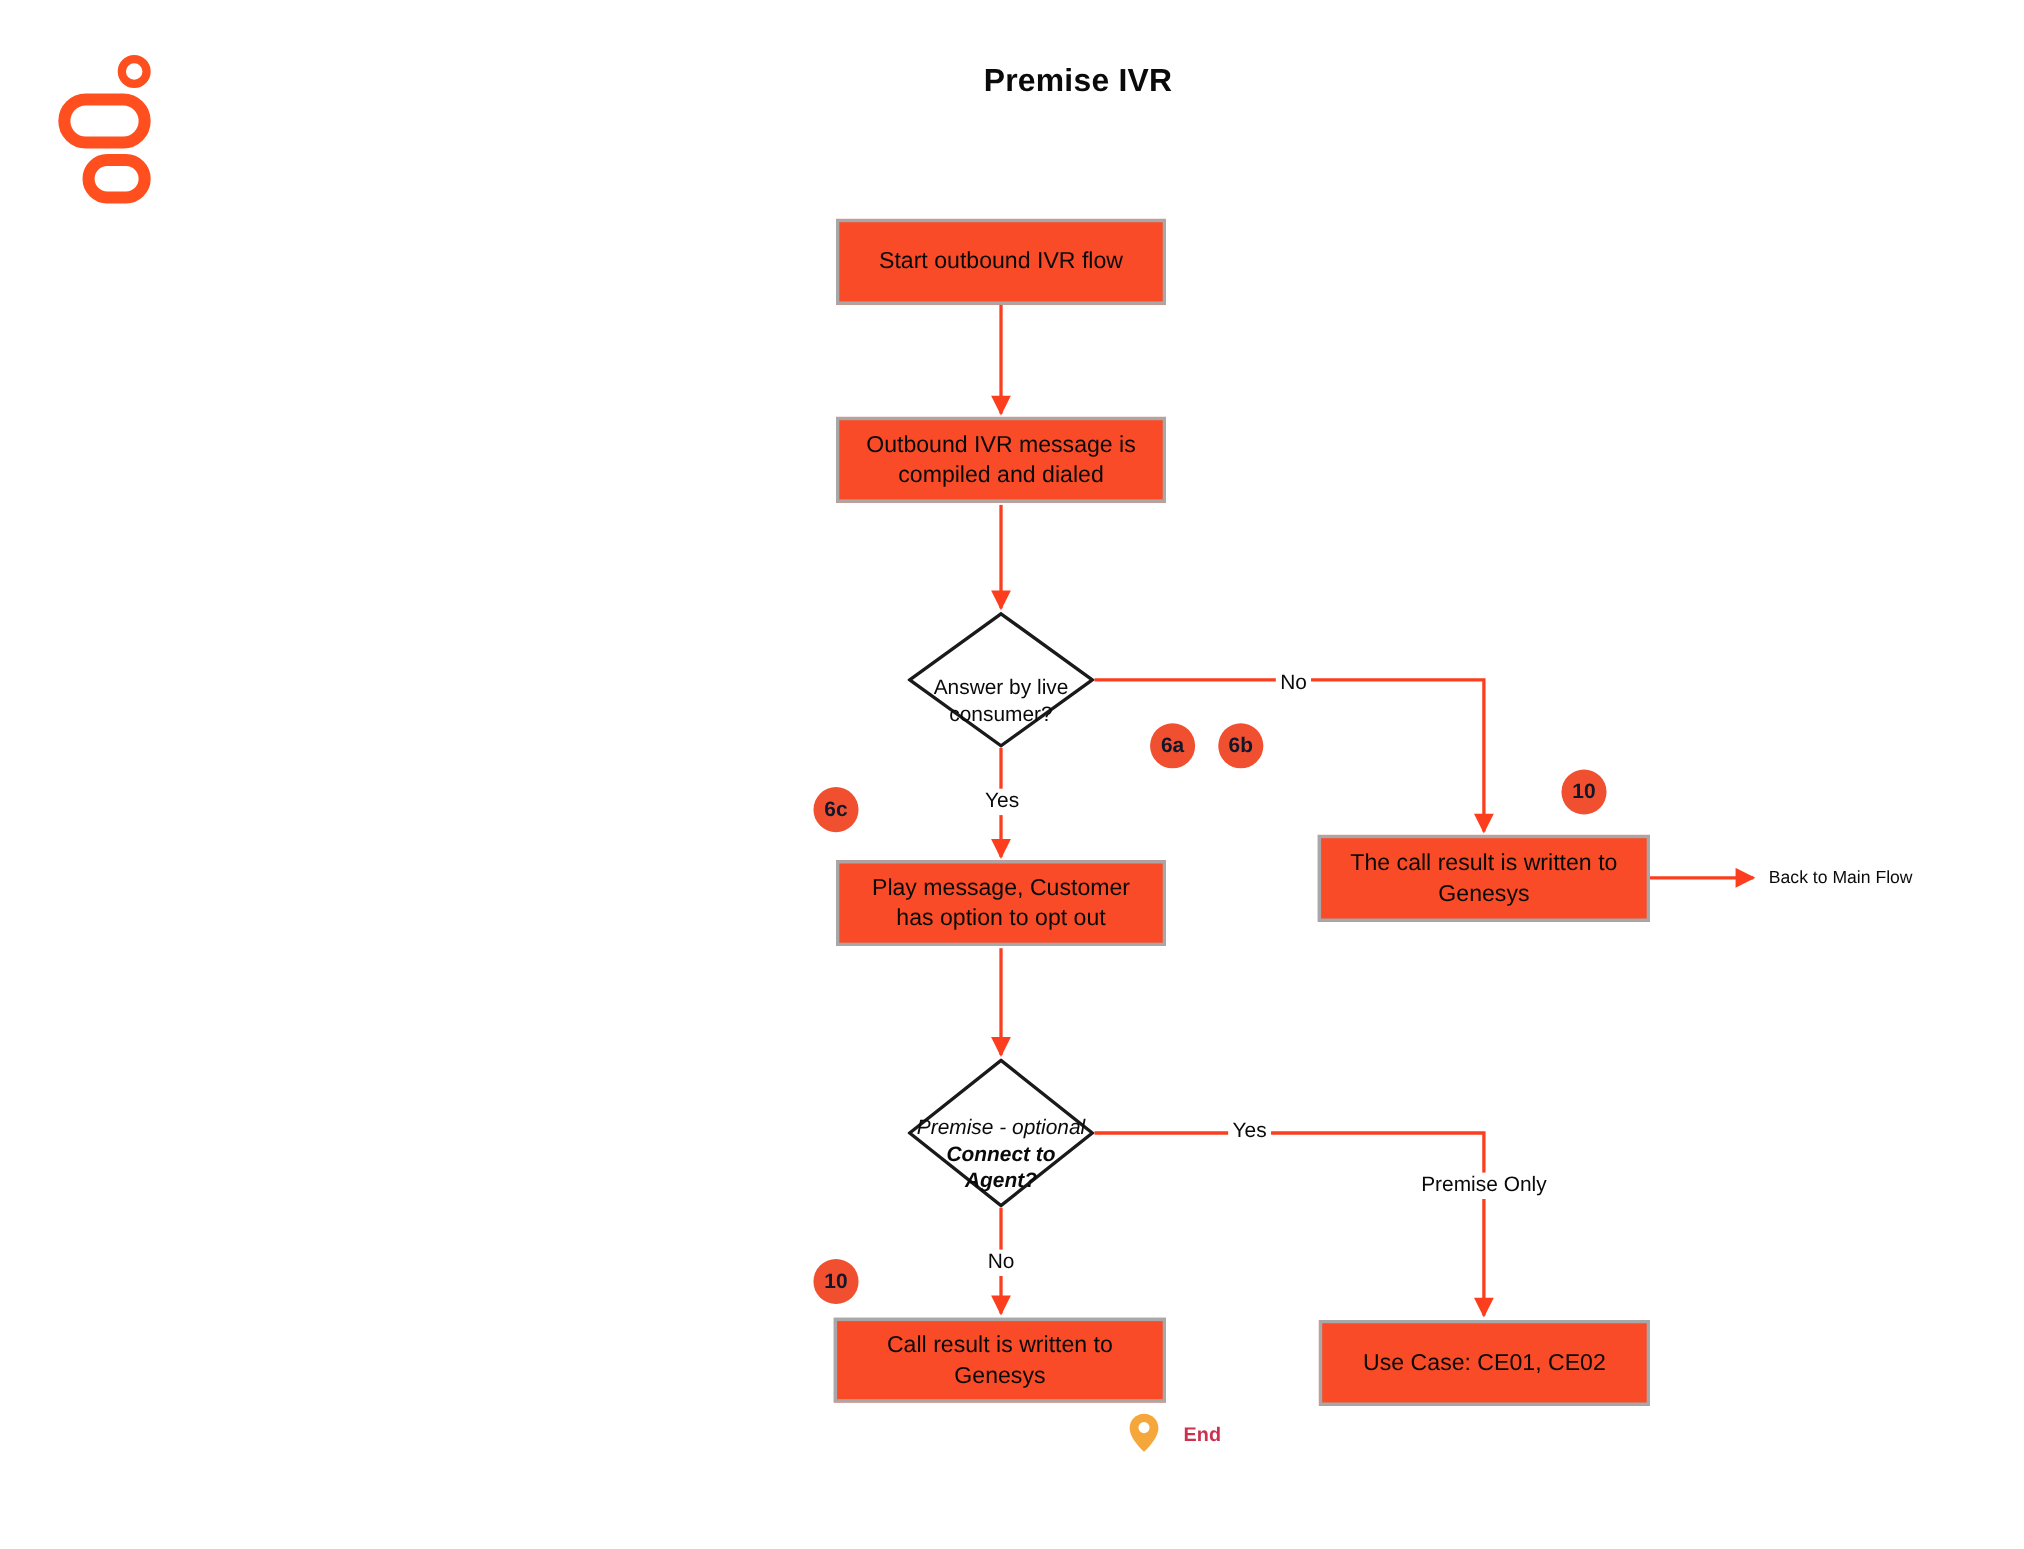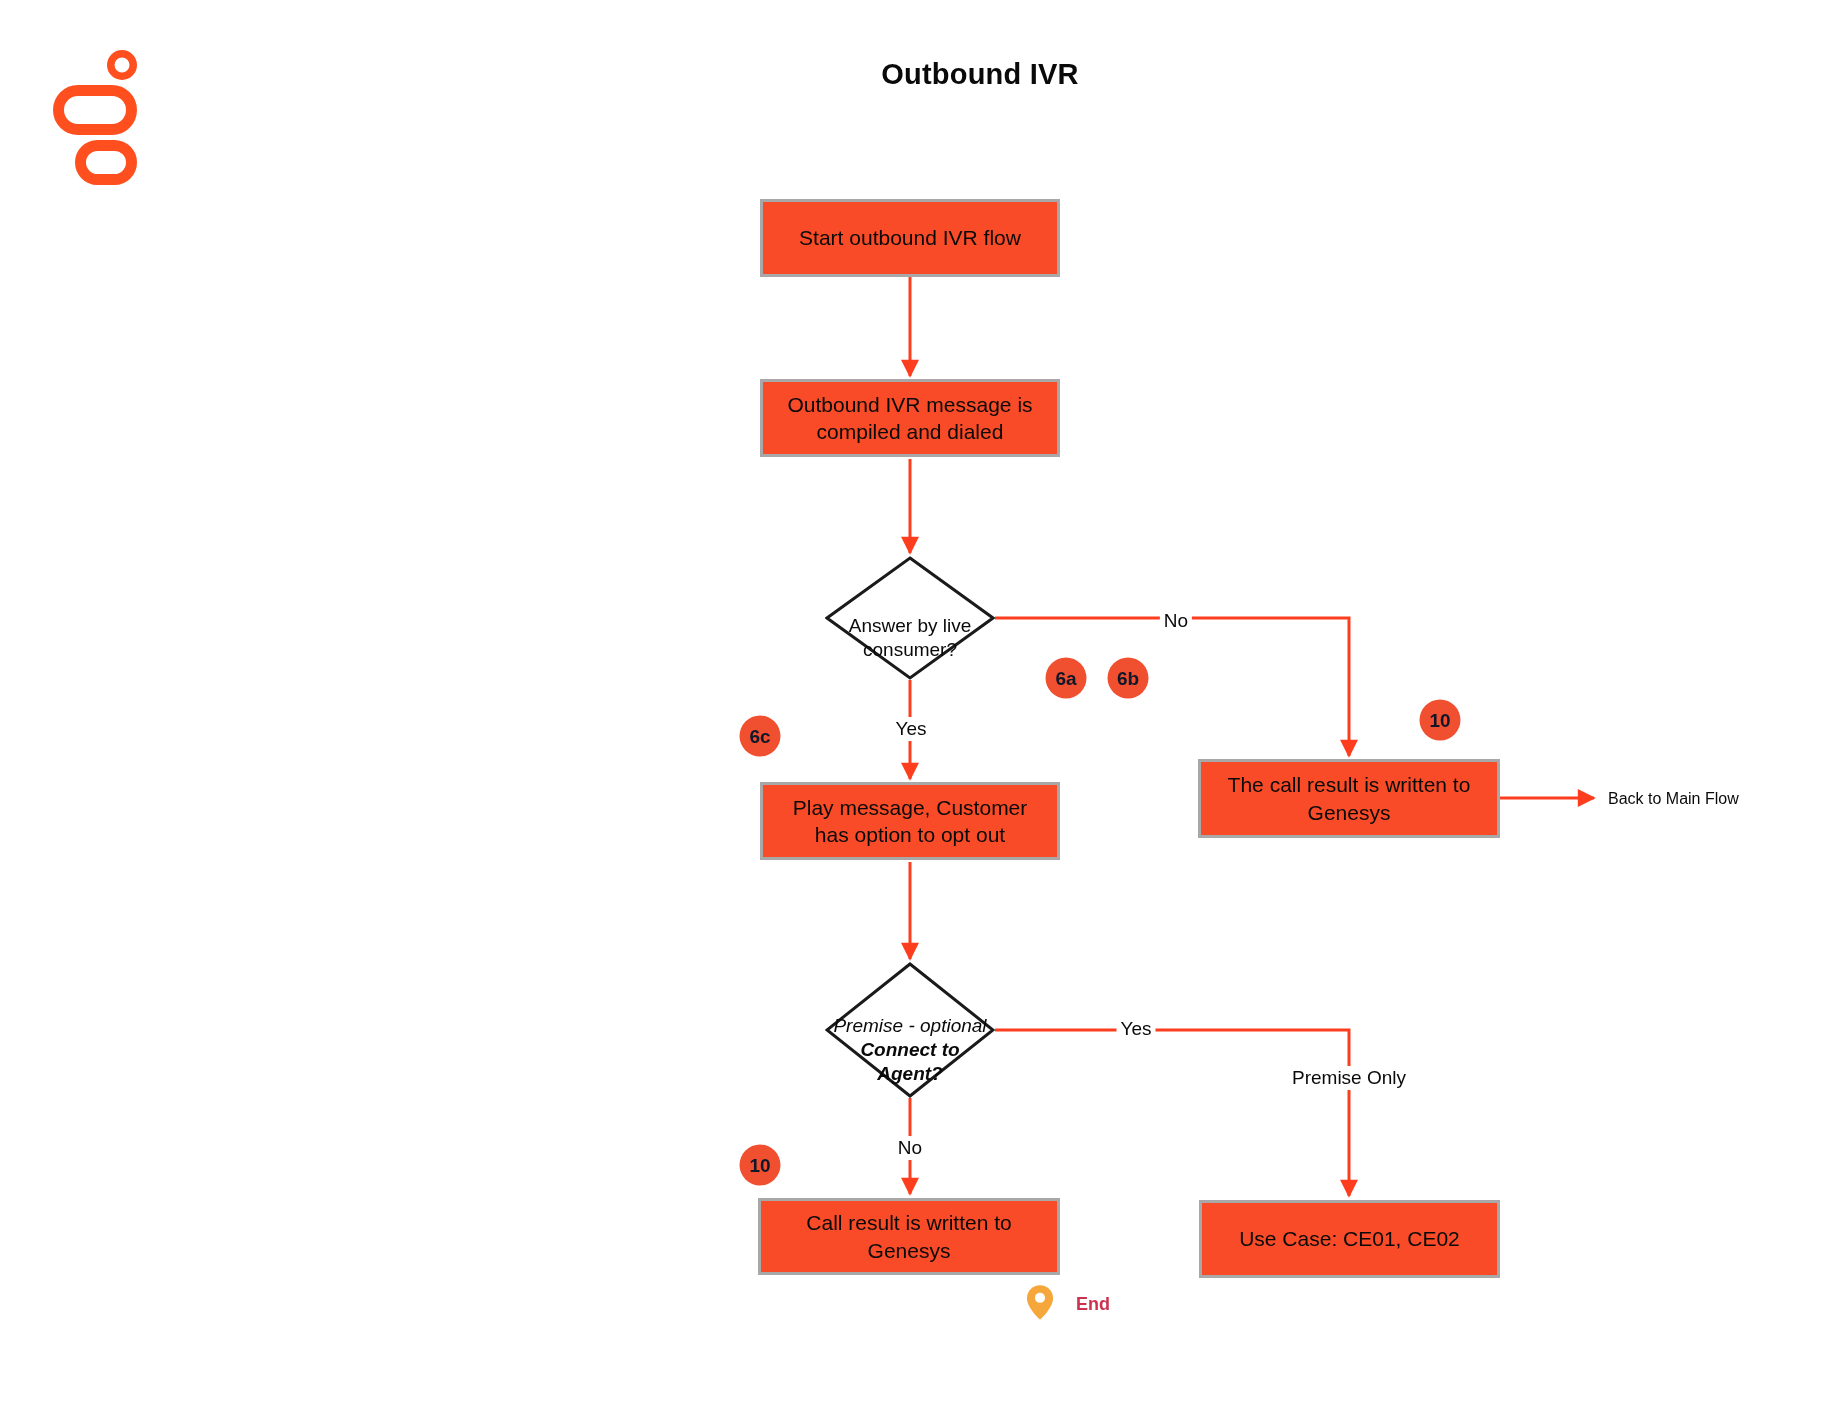--- a/index.html
+++ b/index.html
@@ -48,21 +48,21 @@
 <body>
 
 <div class="canvas">
 
   <svg class="logo" viewBox="0 0 100 150">
     <circle cx="77" cy="25" r="11.25" fill="none" stroke="#FF4F1F" stroke-width="7.5"></circle>
     <rect x="13.5" y="50.5" width="73" height="39" rx="19.5" fill="none" stroke="#FF4F1F" stroke-width="11"></rect>
     <rect x="35.5" y="105.5" width="51" height="34" rx="17" fill="none" stroke="#FF4F1F" stroke-width="11"></rect>
   </svg>
 
-  <div class="title">Outbound IVR</div>
+  <div class="title">Premise IVR</div>
 
   <svg class="connector-layer" viewBox="0 0 1840 1408">
     <defs>
       <marker id="arrow" viewBox="0 0 10 10" refX="9" refY="5" markerWidth="7.5" markerHeight="6" orient="auto-start-reverse">
         <path d="M0,0 L10,5 L0,10 z" fill="#FC3E1E"></path>
       </marker>
     </defs>
     <g fill="none" stroke="#FC3E1E" stroke-width="3">
       <path d="M910,277 V376" marker-end="url(#arrow)"></path>
       <path d="M910,459 V553" marker-end="url(#arrow)"></path>

